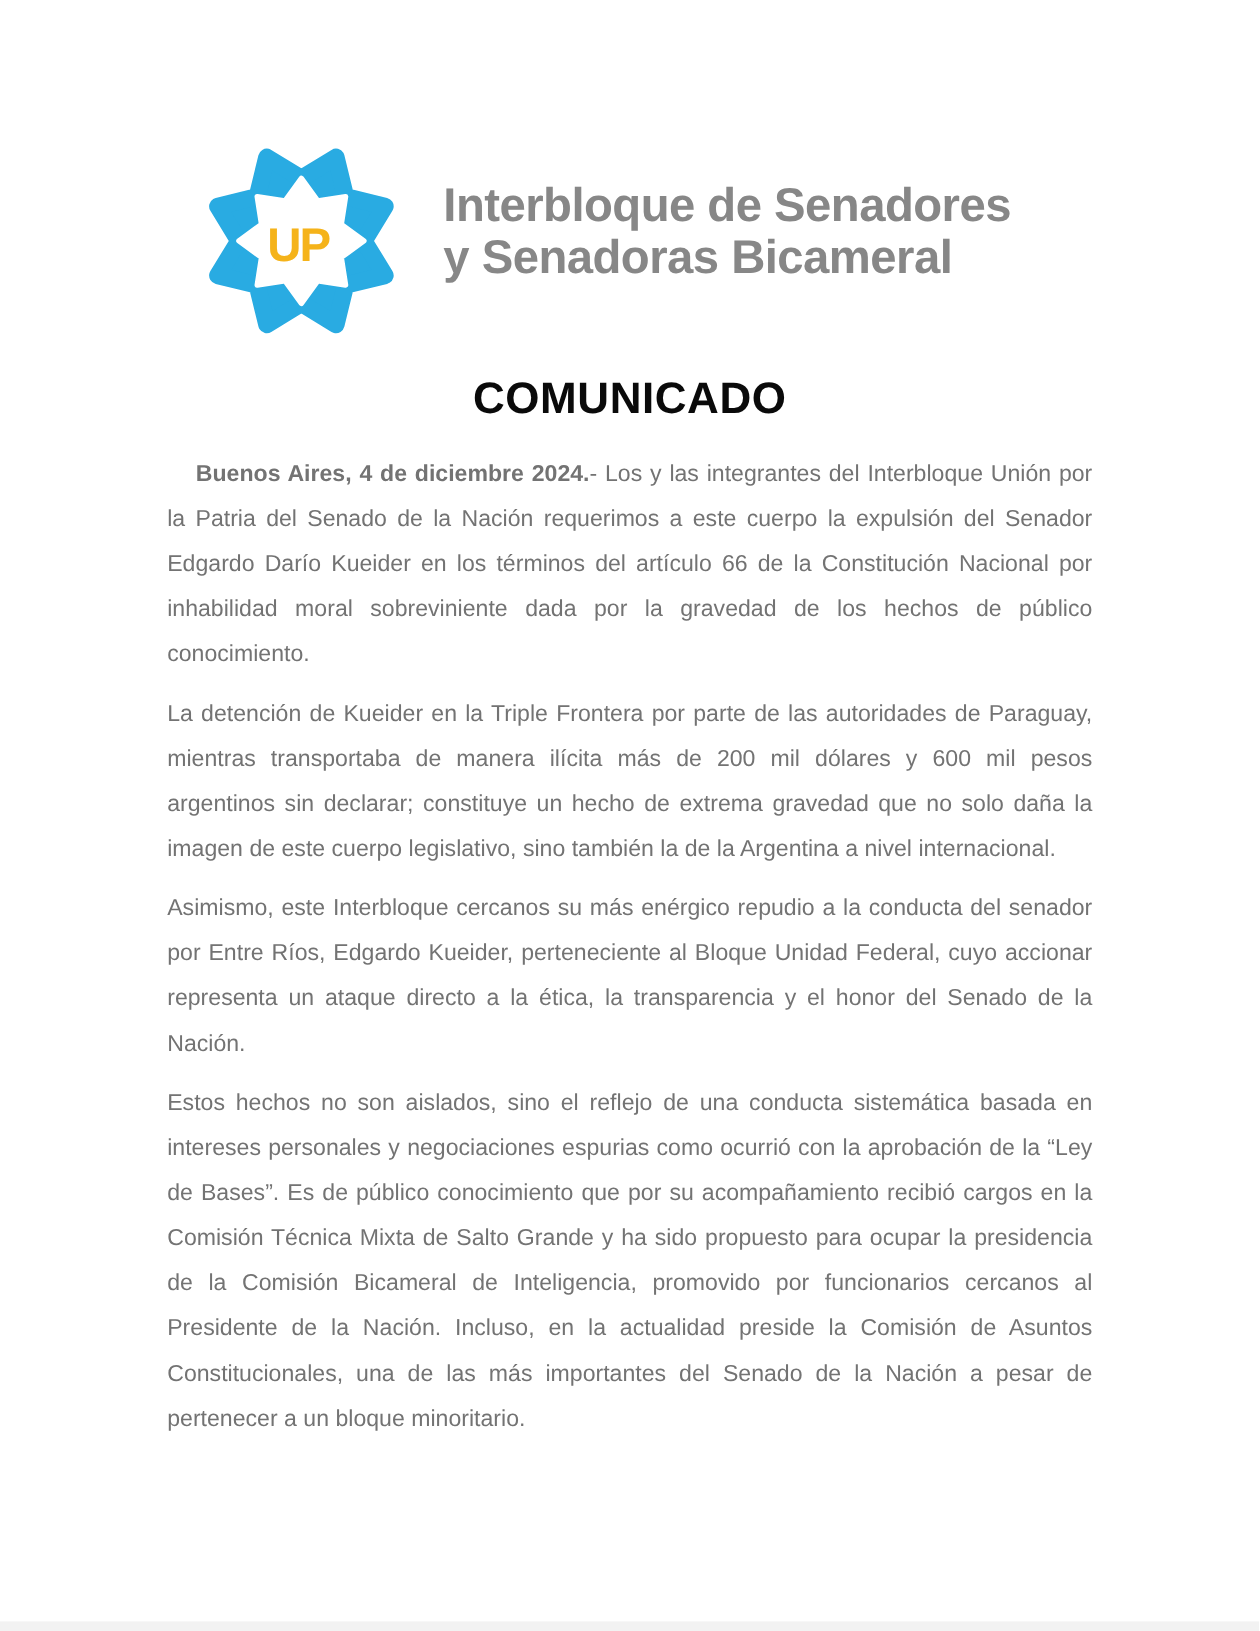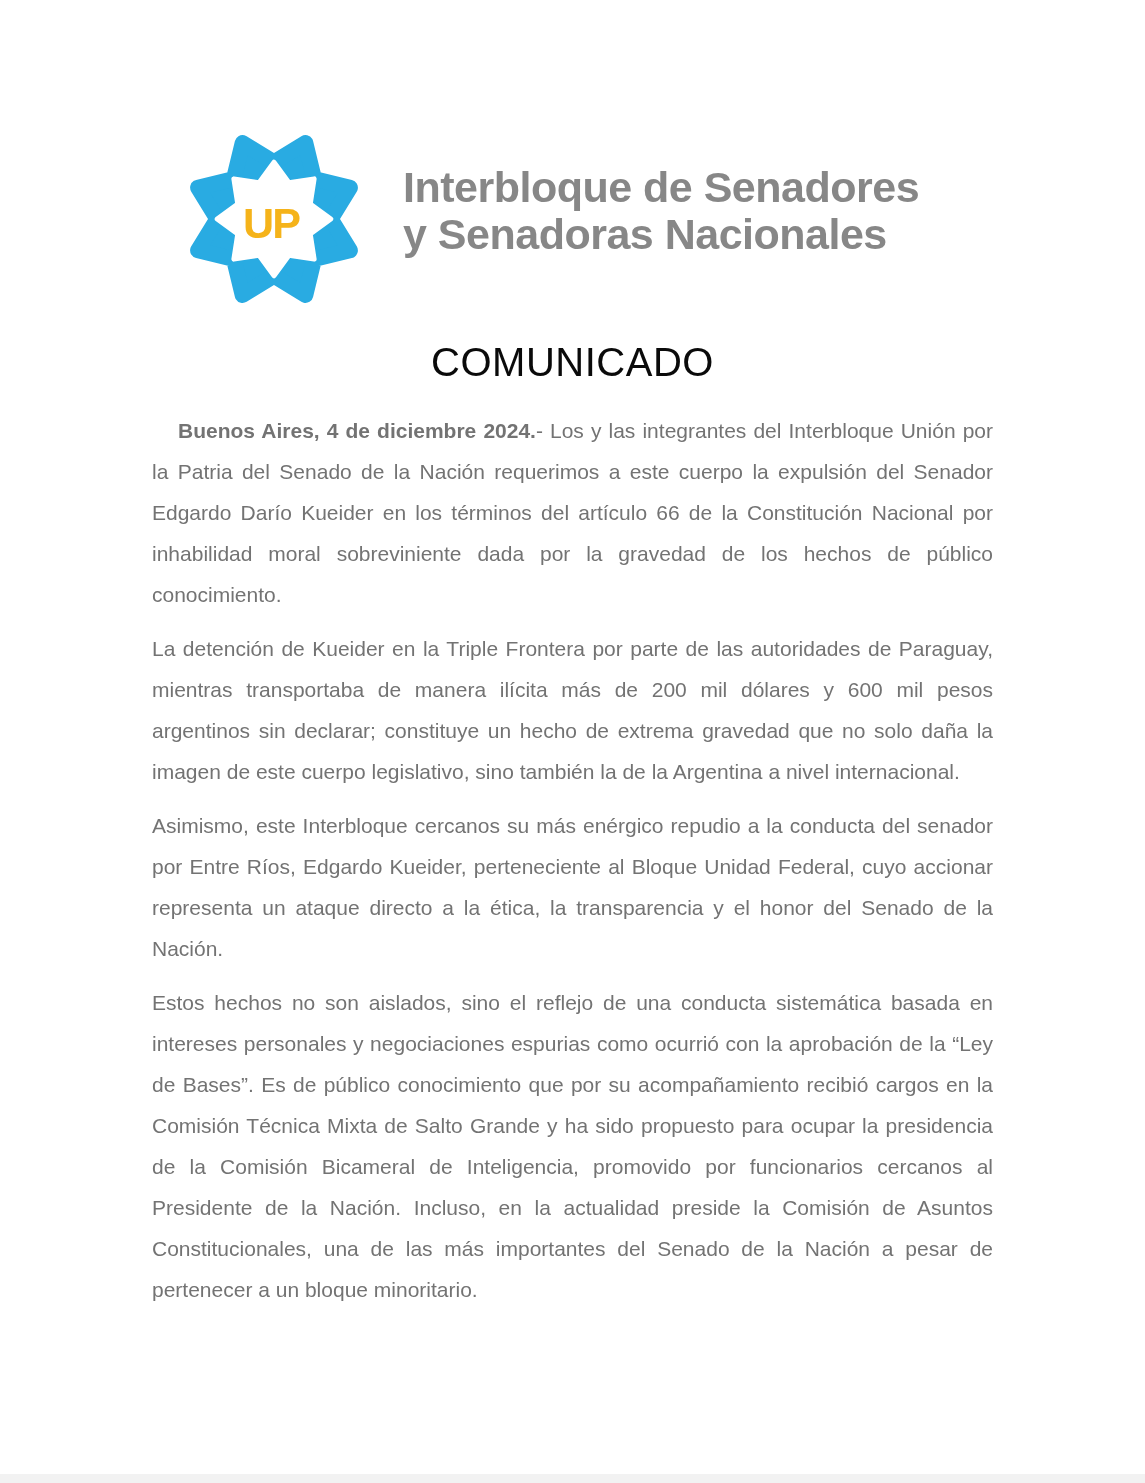--- a/index.html
+++ b/index.html
@@ -45,21 +45,21 @@
   .content {
     position: absolute;
     left: 152px;
     top: 338px;
     width: 841px;
   }
   .doc-title {
     text-align: center;
     font-size: 40px;
     line-height: 48px;
-    font-weight: 400;
+    font-weight: 700;
     letter-spacing: 0.5px;
     color: #0a0a0a;
     margin-bottom: 24px;
   }
   .content p {
     font-size: 21px;
     line-height: 41px;
     text-align: justify;
     color: #737373;
     margin-bottom: 13px;
@@ -81,21 +81,21 @@
 <div class="page">
 
   <svg class="logo-star" viewBox="0 0 200 200" xmlns="http://www.w3.org/2000/svg">
     <polygon points="100,42 132.1,22.4 141,59 177.6,67.9 158,100 177.6,132.1 141,141 132.1,177.6 100,158 67.9,177.6 59,141 22.4,132.1 42,100 22.4,67.9 59,59 67.9,22.4" stroke-width="16" stroke-linejoin="round" fill="#29ABE2" stroke="#29ABE2"></polygon>
     <polygon points="100,42 115.3,63 141,59 137,84.7 158,100 137,115.3 141,141 115.3,137 100,158 84.7,137 59,141 63,115.3 42,100 63,84.7 59,59 84.7,63" fill="#ffffff" stroke="#ffffff" stroke-width="5" stroke-linejoin="round"></polygon>
     <text class="logo-monogram" x="97" y="119" text-anchor="middle" fill="#F5B31A">UP</text>
   </svg>
 
   <div class="org-name">
     <div>Interbloque de Senadores</div>
-    <div>y Senadoras Nacionales</div>
+    <div>y Senadoras Bicameral</div>
   </div>
 
   <main class="content">
     <h1 class="doc-title">COMUNICADO</h1>
 
     <p class="first"><span class="lead">Buenos Aires, 4 de diciembre 2024.</span><span>- Los y las integrantes del Interbloque Unión por la Patria del Senado de la Nación requerimos a este cuerpo la expulsión del Senador Edgardo Darío Kueider en los términos del artículo 66 de la Constitución Nacional por inhabilidad moral sobreviniente dada por la gravedad de los hechos de público conocimiento.</span></p>
 
     <p><span class="lead"></span><span>La detención de Kueider en la Triple Frontera por parte de las autoridades de Paraguay, mientras transportaba de manera ilícita más de 200 mil dólares y 600 mil pesos argentinos sin declarar; constituye un hecho de extrema gravedad que no solo daña la imagen de este cuerpo legislativo, sino también la de la Argentina a nivel internacional.</span></p>
 
     <p><span class="lead"></span><span>Asimismo, este Interbloque cercanos su más enérgico repudio a la conducta del senador por Entre Ríos, Edgardo Kueider, perteneciente al Bloque Unidad Federal, cuyo accionar representa un ataque directo a la ética, la transparencia y el honor del Senado de la Nación.</span></p>

